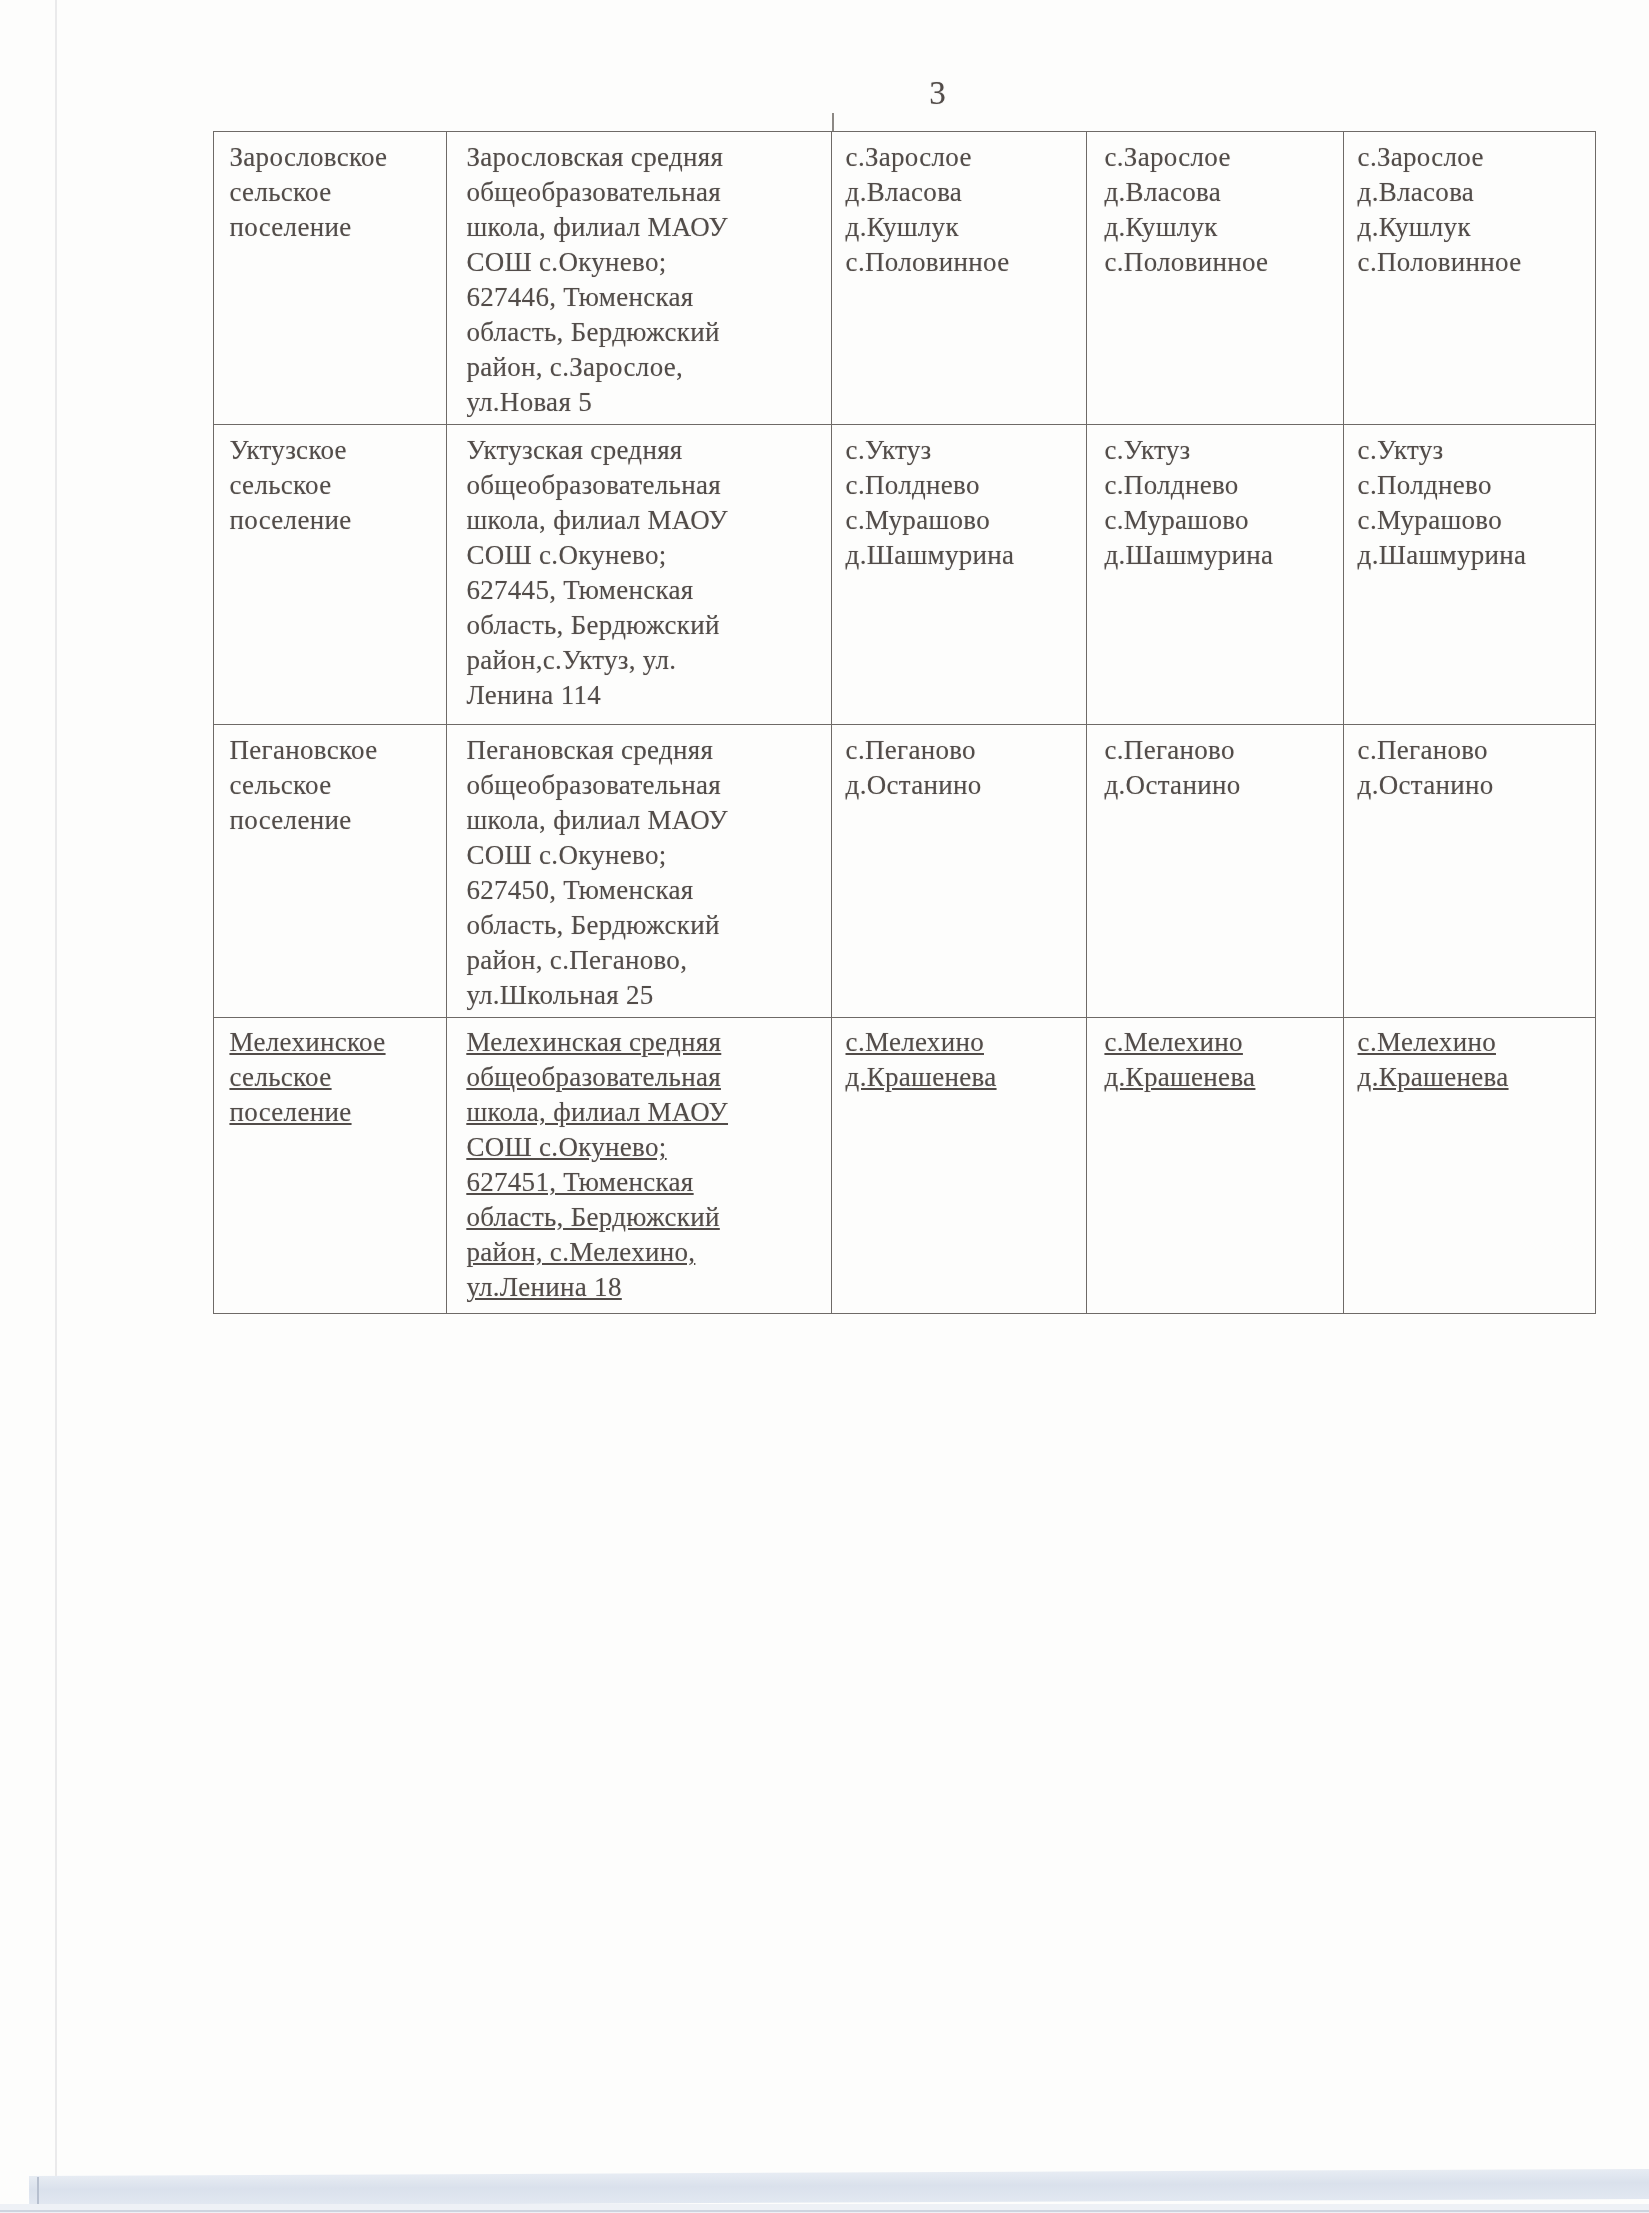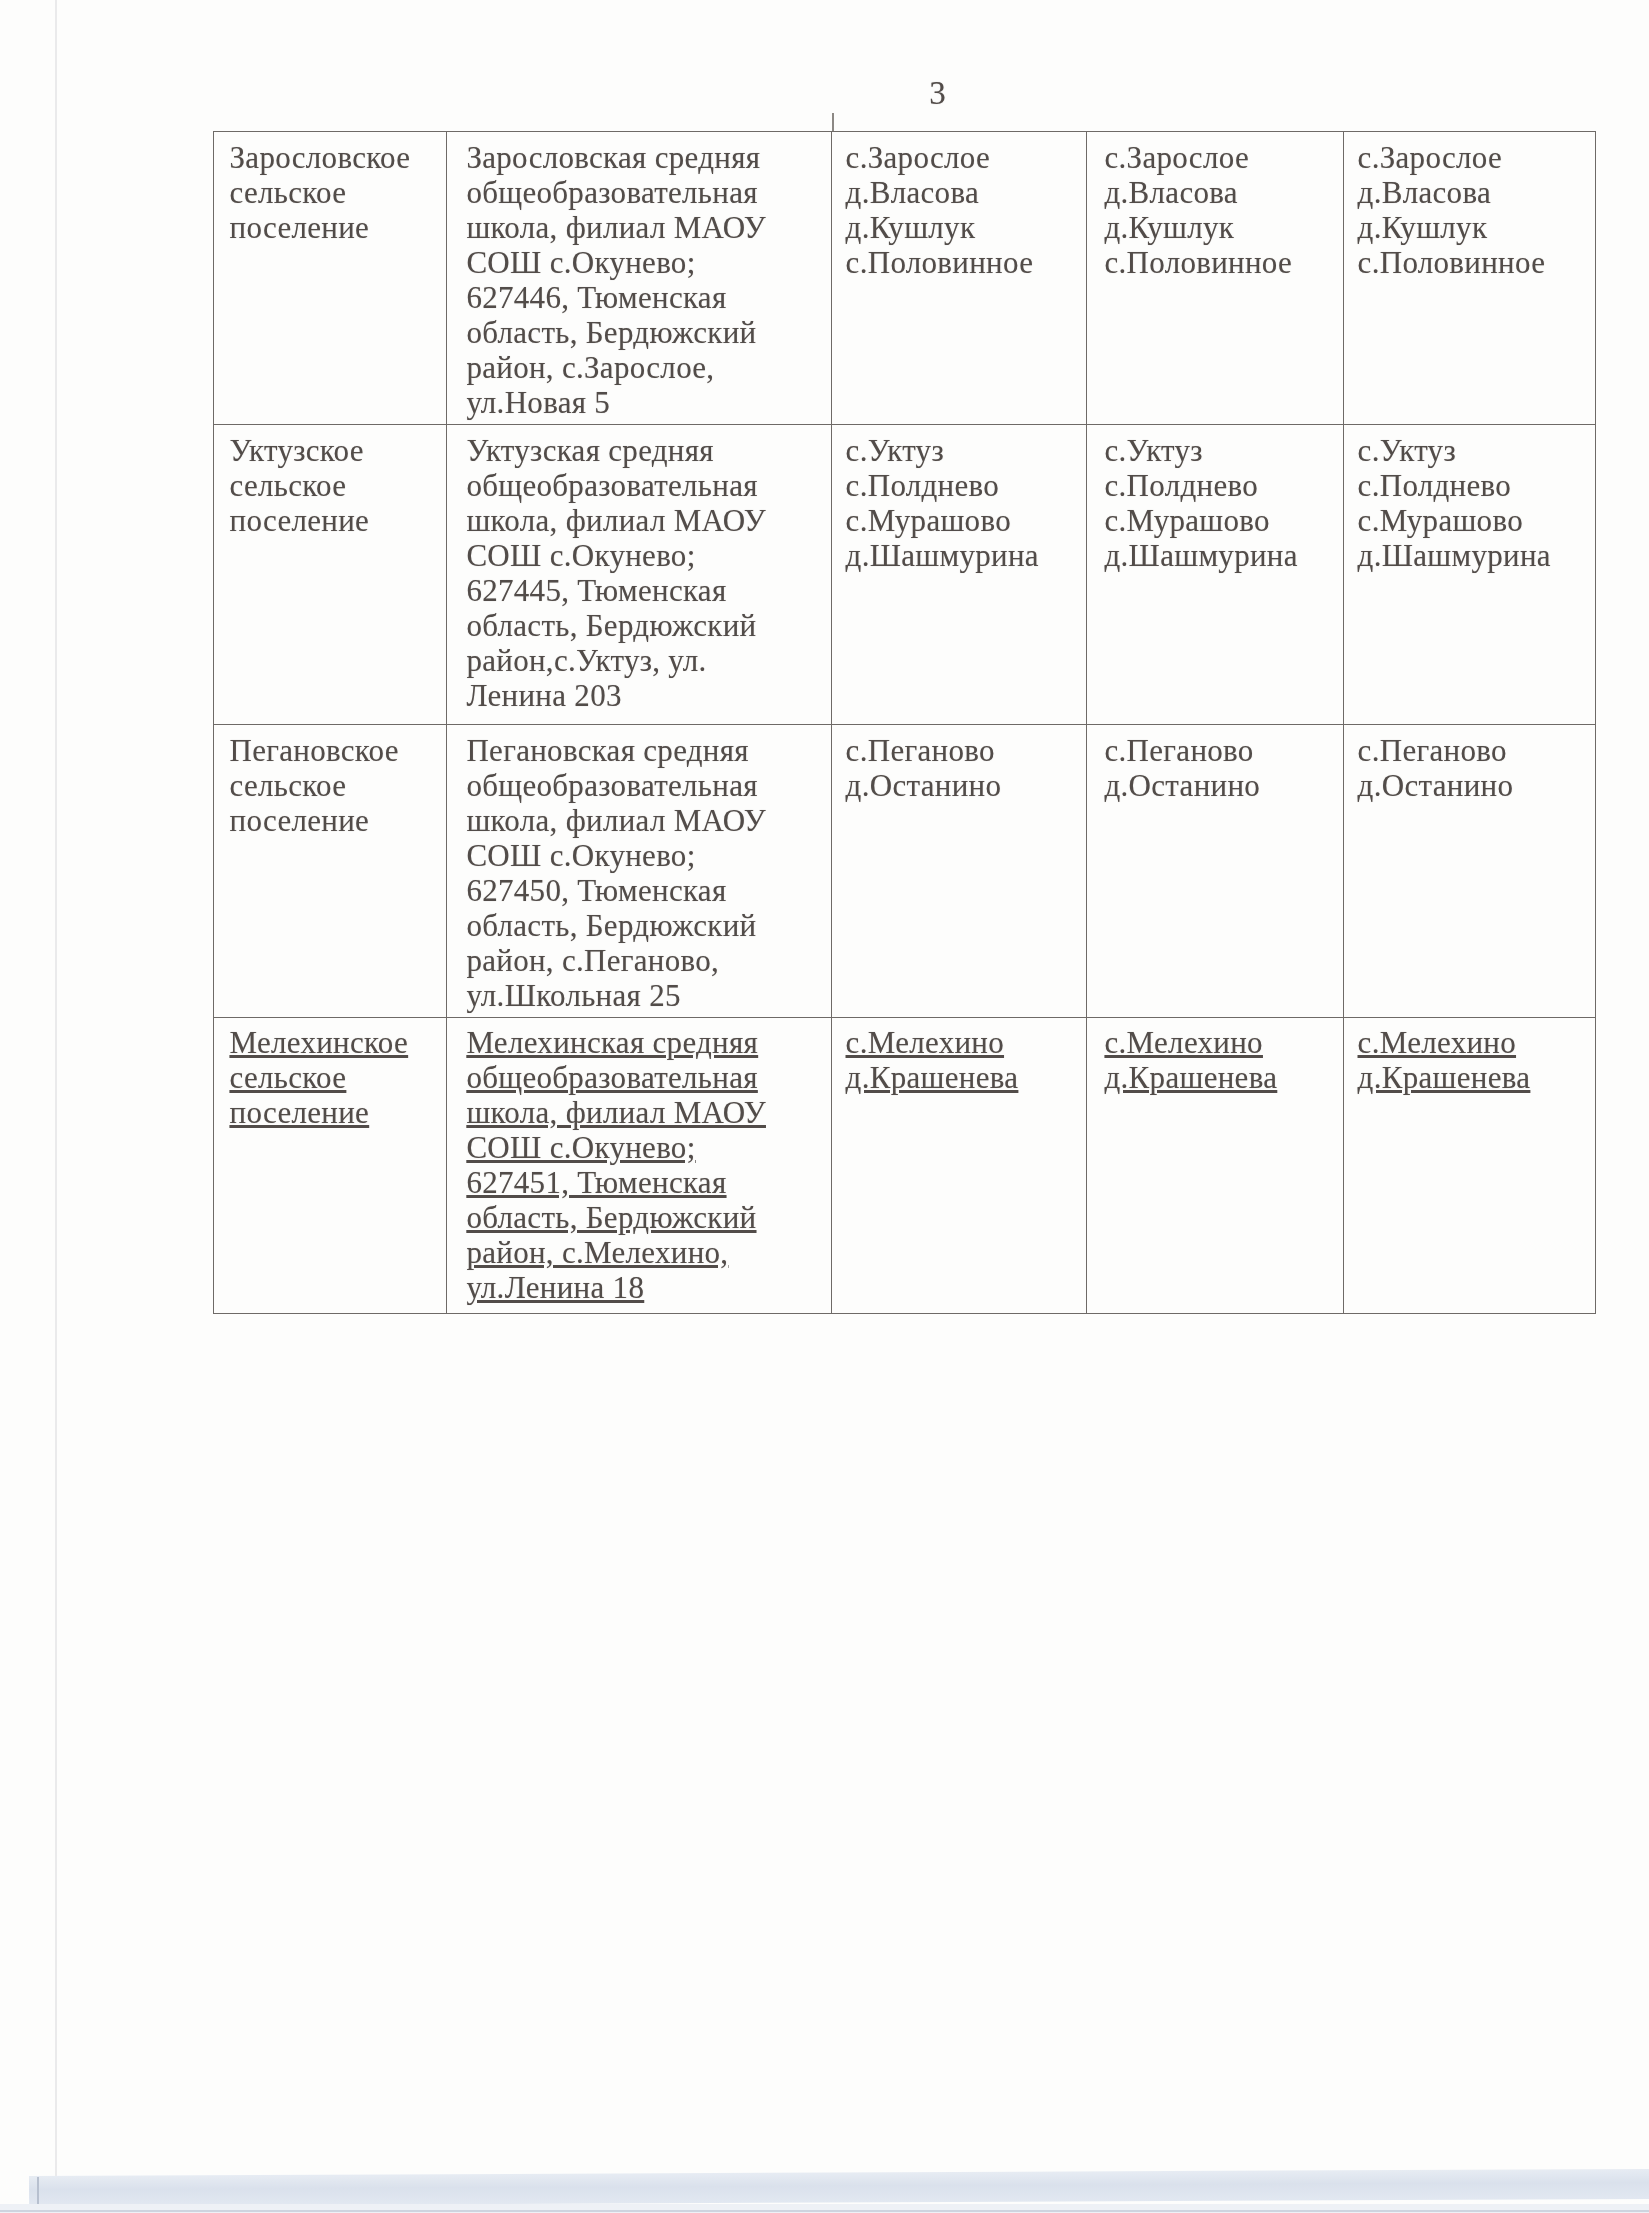--- a/index.html
+++ b/index.html
@@ -41,21 +41,21 @@
     position: absolute;
     left: 213px;
     top: 131px;
     width: 1383px;
     border-collapse: collapse;
     table-layout: fixed;
   }
   table.doc-table td {
     border: 1.9px solid #6e6a67;
     vertical-align: top;
-    font-size: 31px;
+    font-size: 27px;
     line-height: 35px;
     letter-spacing: 0.3px;
     white-space: pre-line;
     padding: 7.8px 5.8px 3.9px 15.5px;
     text-shadow: 0 0 1px rgba(82,76,73,0.35);
     overflow: hidden;
   }
   table.doc-table td:nth-child(1) { padding-left: 15.5px; }
   table.doc-table td:nth-child(2) { padding-left: 19.4px; }
   table.doc-table td:nth-child(3) { padding-left: 13.6px; }
@@ -160,21 +160,21 @@
       <td>Уктузское
 сельское
 поселение</td>
       <td>Уктузская средняя
 общеобразовательная
 школа, филиал МАОУ
 СОШ с.Окунево;
 627445, Тюменская
 область, Бердюжский
 район,с.Уктуз, ул.
-Ленина 203</td>
+Ленина 114</td>
       <td>с.Уктуз
 с.Полднево
 с.Мурашово
 д.Шашмурина</td>
       <td>с.Уктуз
 с.Полднево
 с.Мурашово
 д.Шашмурина</td>
       <td>с.Уктуз
 с.Полднево

